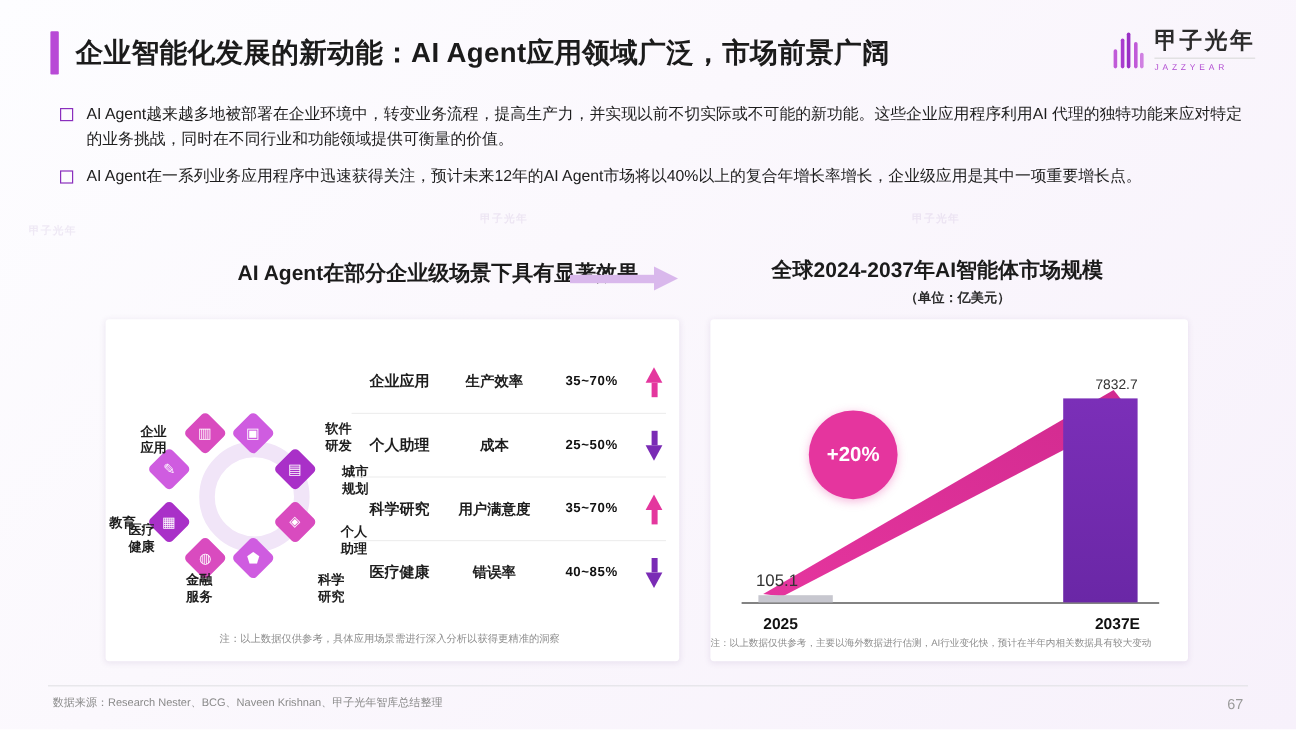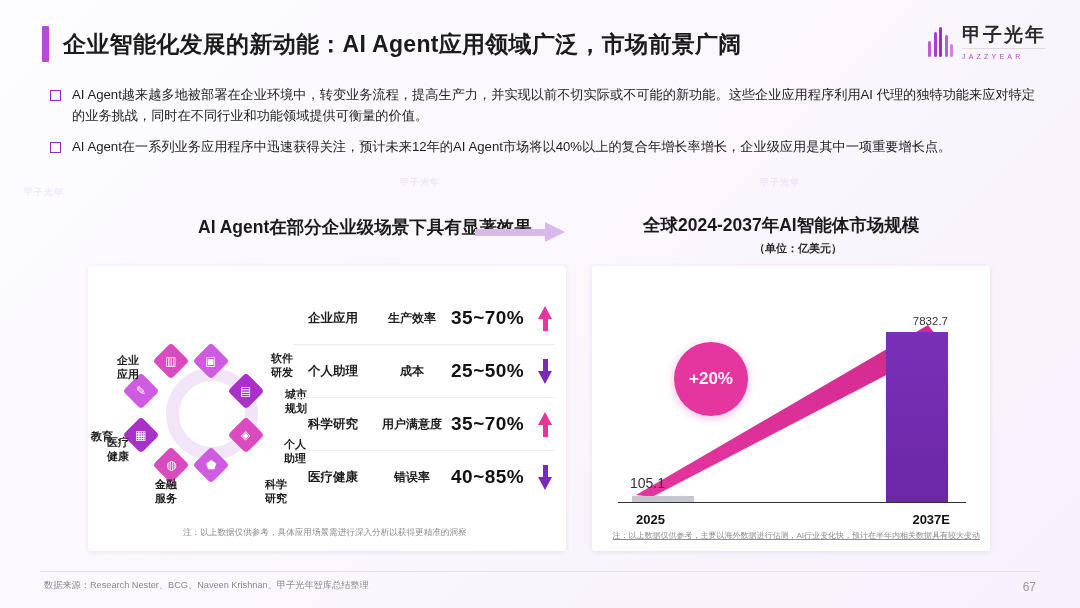--- a/index.html
+++ b/index.html
@@ -86,21 +86,21 @@
   .node span{transform:rotate(-45deg);}
   .node.lite{background:#cf5ce0;}
   .node.pink{background:#d94bbf;}
   .nlabel{position:absolute;font-size:11px;font-weight:bold;color:#1d1d1d;line-height:1.25;text-align:center;}
   
   .tbl{position:absolute;left:205px;top:26px;width:262px;}
   .trow{display:flex;align-items:center;height:52px;border-bottom:1px solid #eee;}
   .trow:last-child{border-bottom:none;}
   .t-scene{width:80px;font-size:12.5px;font-weight:bold;color:#1d1d1d;text-align:center;}
   .t-metric{width:78px;font-size:12px;font-weight:bold;color:#1d1d1d;text-align:center;}
-  .t-val{width:84px;font-size:19px;font-weight:bold;color:#111;text-align:left;letter-spacing:.5px;}
+  .t-val{width:84px;font-size:11px;font-weight:bold;color:#111;text-align:center;letter-spacing:.5px;}
   .t-arrow{width:20px;display:flex;justify-content:center;}
   .ar{width:0;height:0;}
   .ar-up{border-left:7px solid transparent;border-right:7px solid transparent;border-bottom:13px solid #e4379e;}
   .ar-dn{border-left:7px solid transparent;border-right:7px solid transparent;border-top:13px solid #7a2bb5;}
   .ar-stem{width:5px;height:12px;}
   .arbox{display:flex;flex-direction:column;align-items:center;}
   .arbox.up .ar-stem{background:#e4379e;}
   .arbox.dn .ar-stem{background:#7a2bb5;}
   .note-left{
     position:absolute;left:95px;bottom:12px;font-size:8.6px;color:#8d8d8d;
@@ -124,21 +124,21 @@
   .lbl-2037{position:absolute;right:40px;bottom:24px;font-size:13px;font-weight:bold;color:#111;}
   .trend{
     position:absolute;left:36px;bottom:52px;width:330px;height:180px;overflow:visible;
   }
   .badge{
     position:absolute;left:82px;top:76px;width:74px;height:74px;border-radius:50%;
     background:#e5359e;color:#fff;display:flex;align-items:center;justify-content:center;
     font-size:17px;font-weight:bold;box-shadow:0 2px 8px rgba(229,53,158,.35);
   }
   .note-right{
-    position:absolute;left:0;bottom:10px;right:10px;font-size:8px;color:#8d8d8d;text-align:right;text-decoration:underline;
+    position:absolute;left:0;bottom:10px;right:10px;font-size:8px;color:#8d8d8d;text-align:left;
   }
   
   .footer-rule{position:absolute;left:40px;right:40px;bottom:36px;height:1px;background:#e3e3e6;}
   .source{position:absolute;left:44px;bottom:16px;font-size:9.2px;color:#8a8a8a;}
   .pageno{position:absolute;right:44px;bottom:14px;font-size:12px;color:#9a9a9a;}
   
   .wm{
     position:absolute;color:rgba(150,110,180,.13);font-size:9px;font-weight:bold;
     letter-spacing:1px;pointer-events:none;white-space:nowrap;
   }

